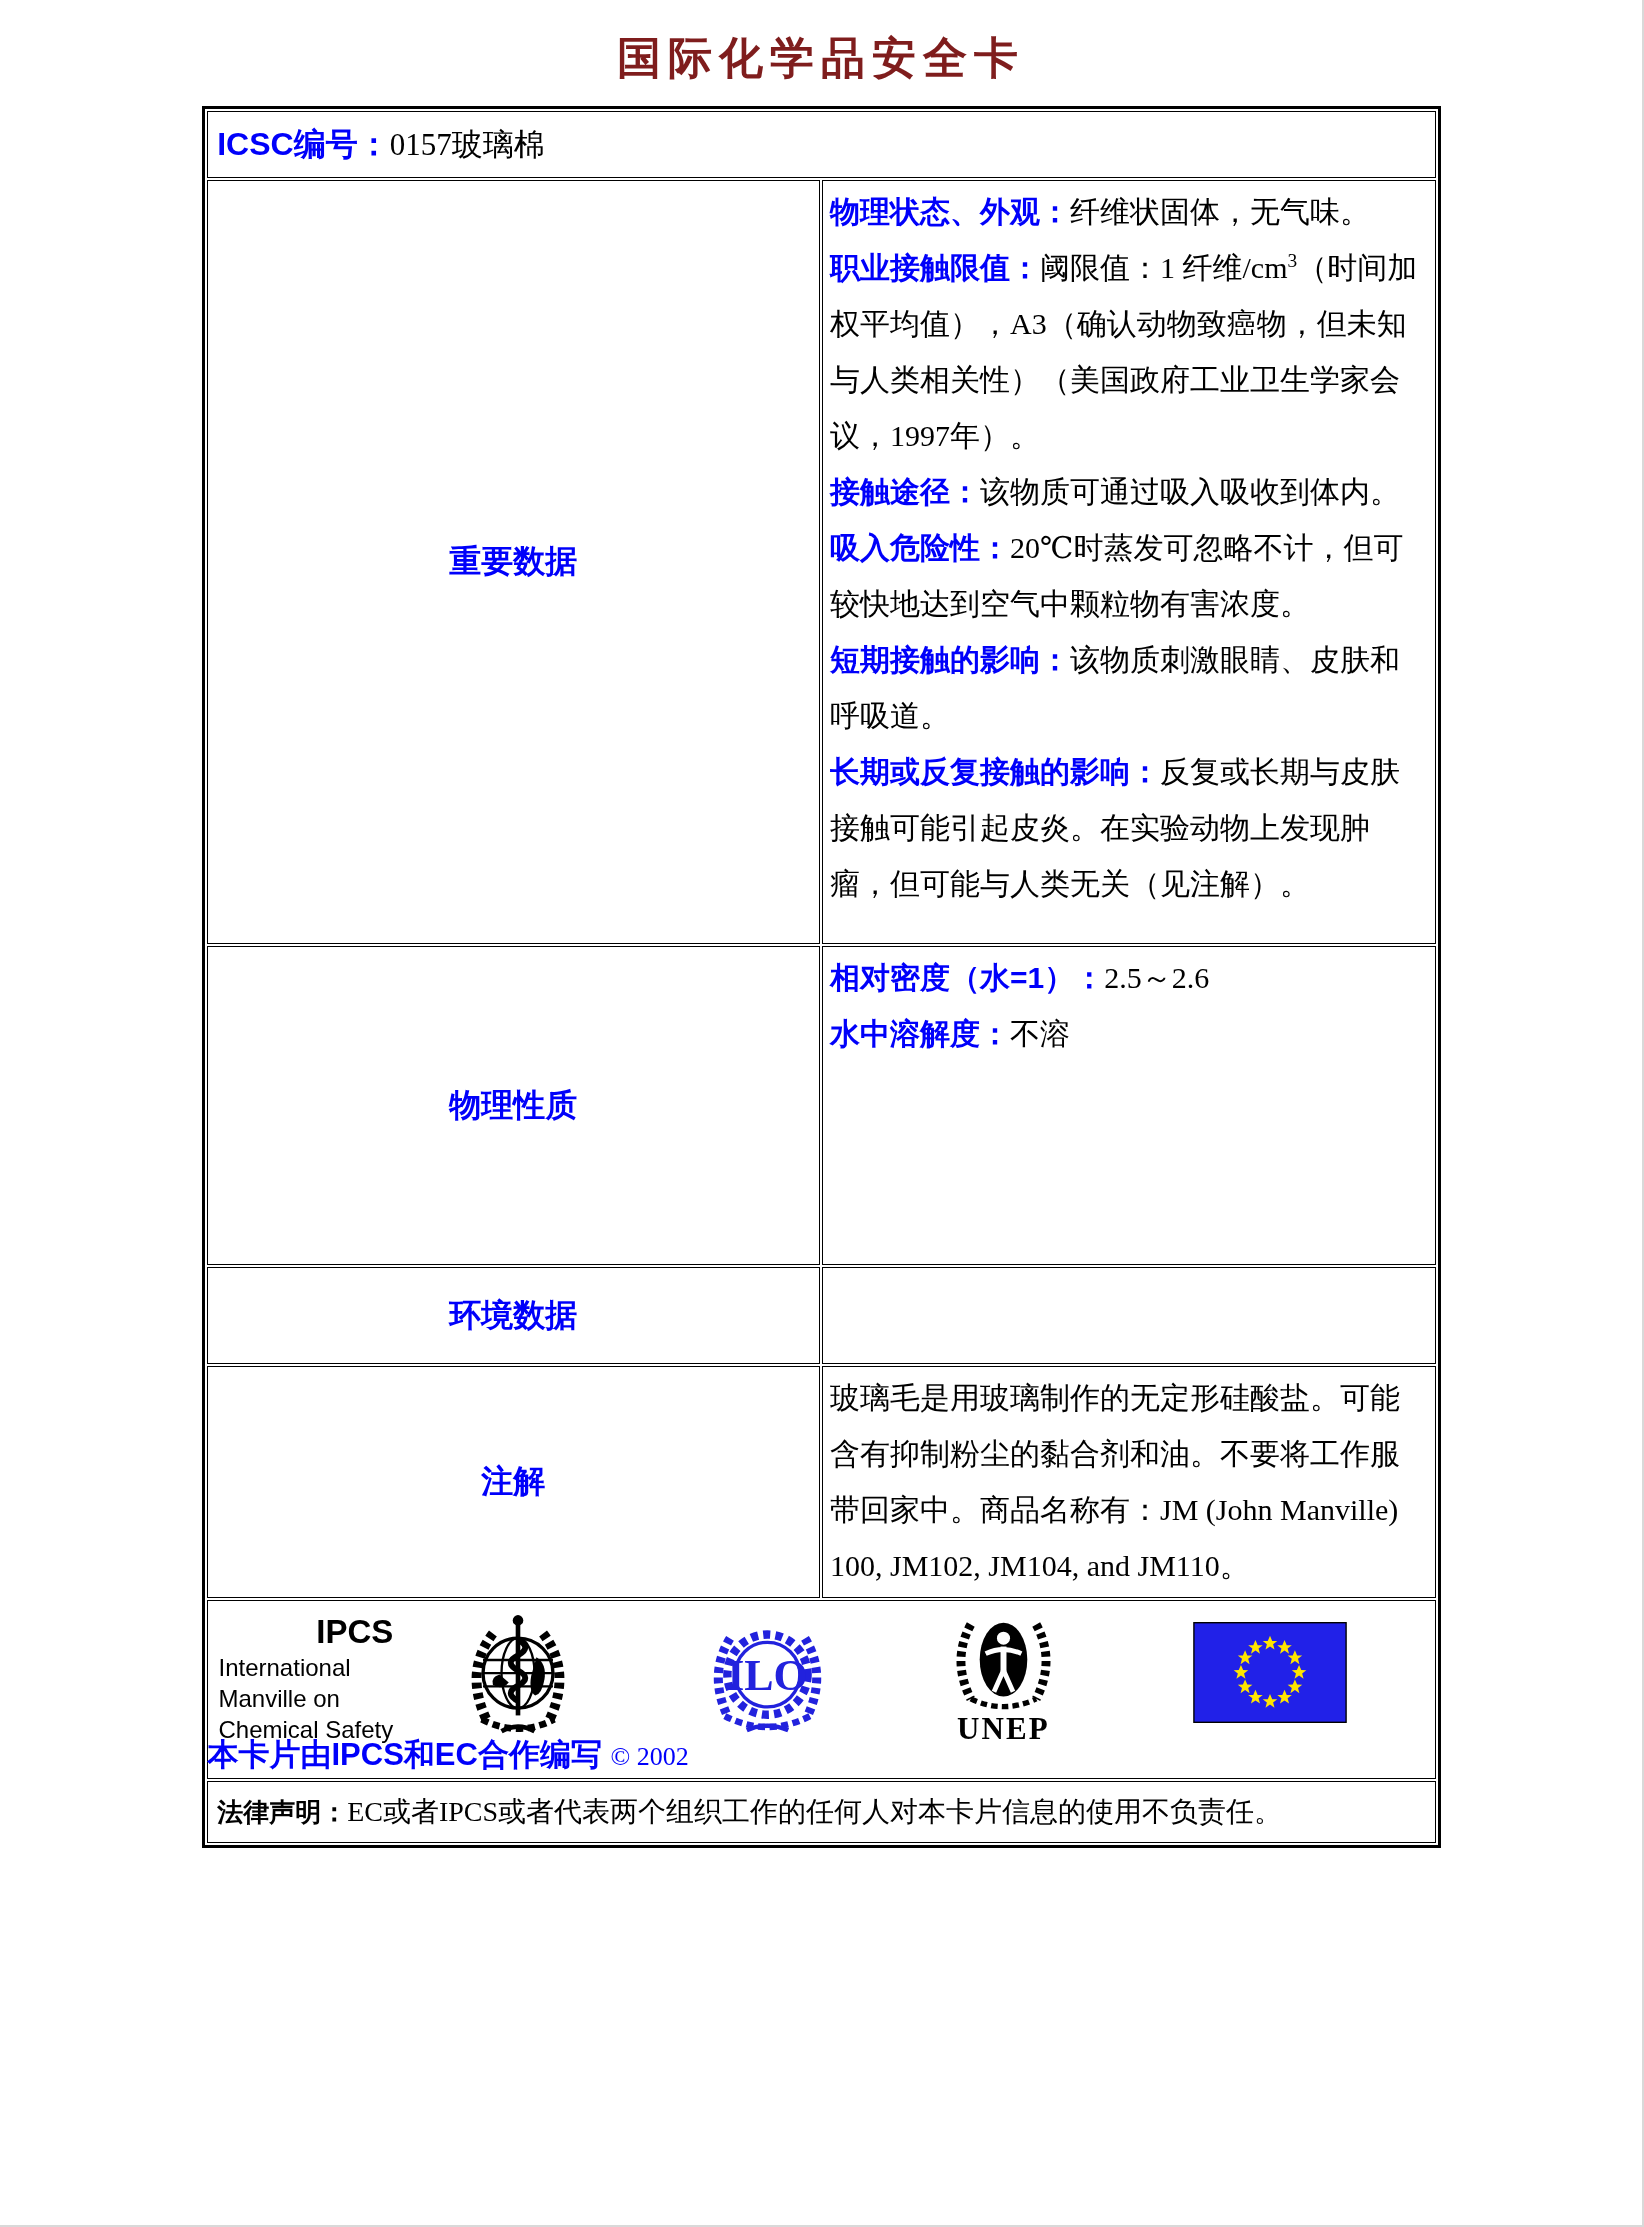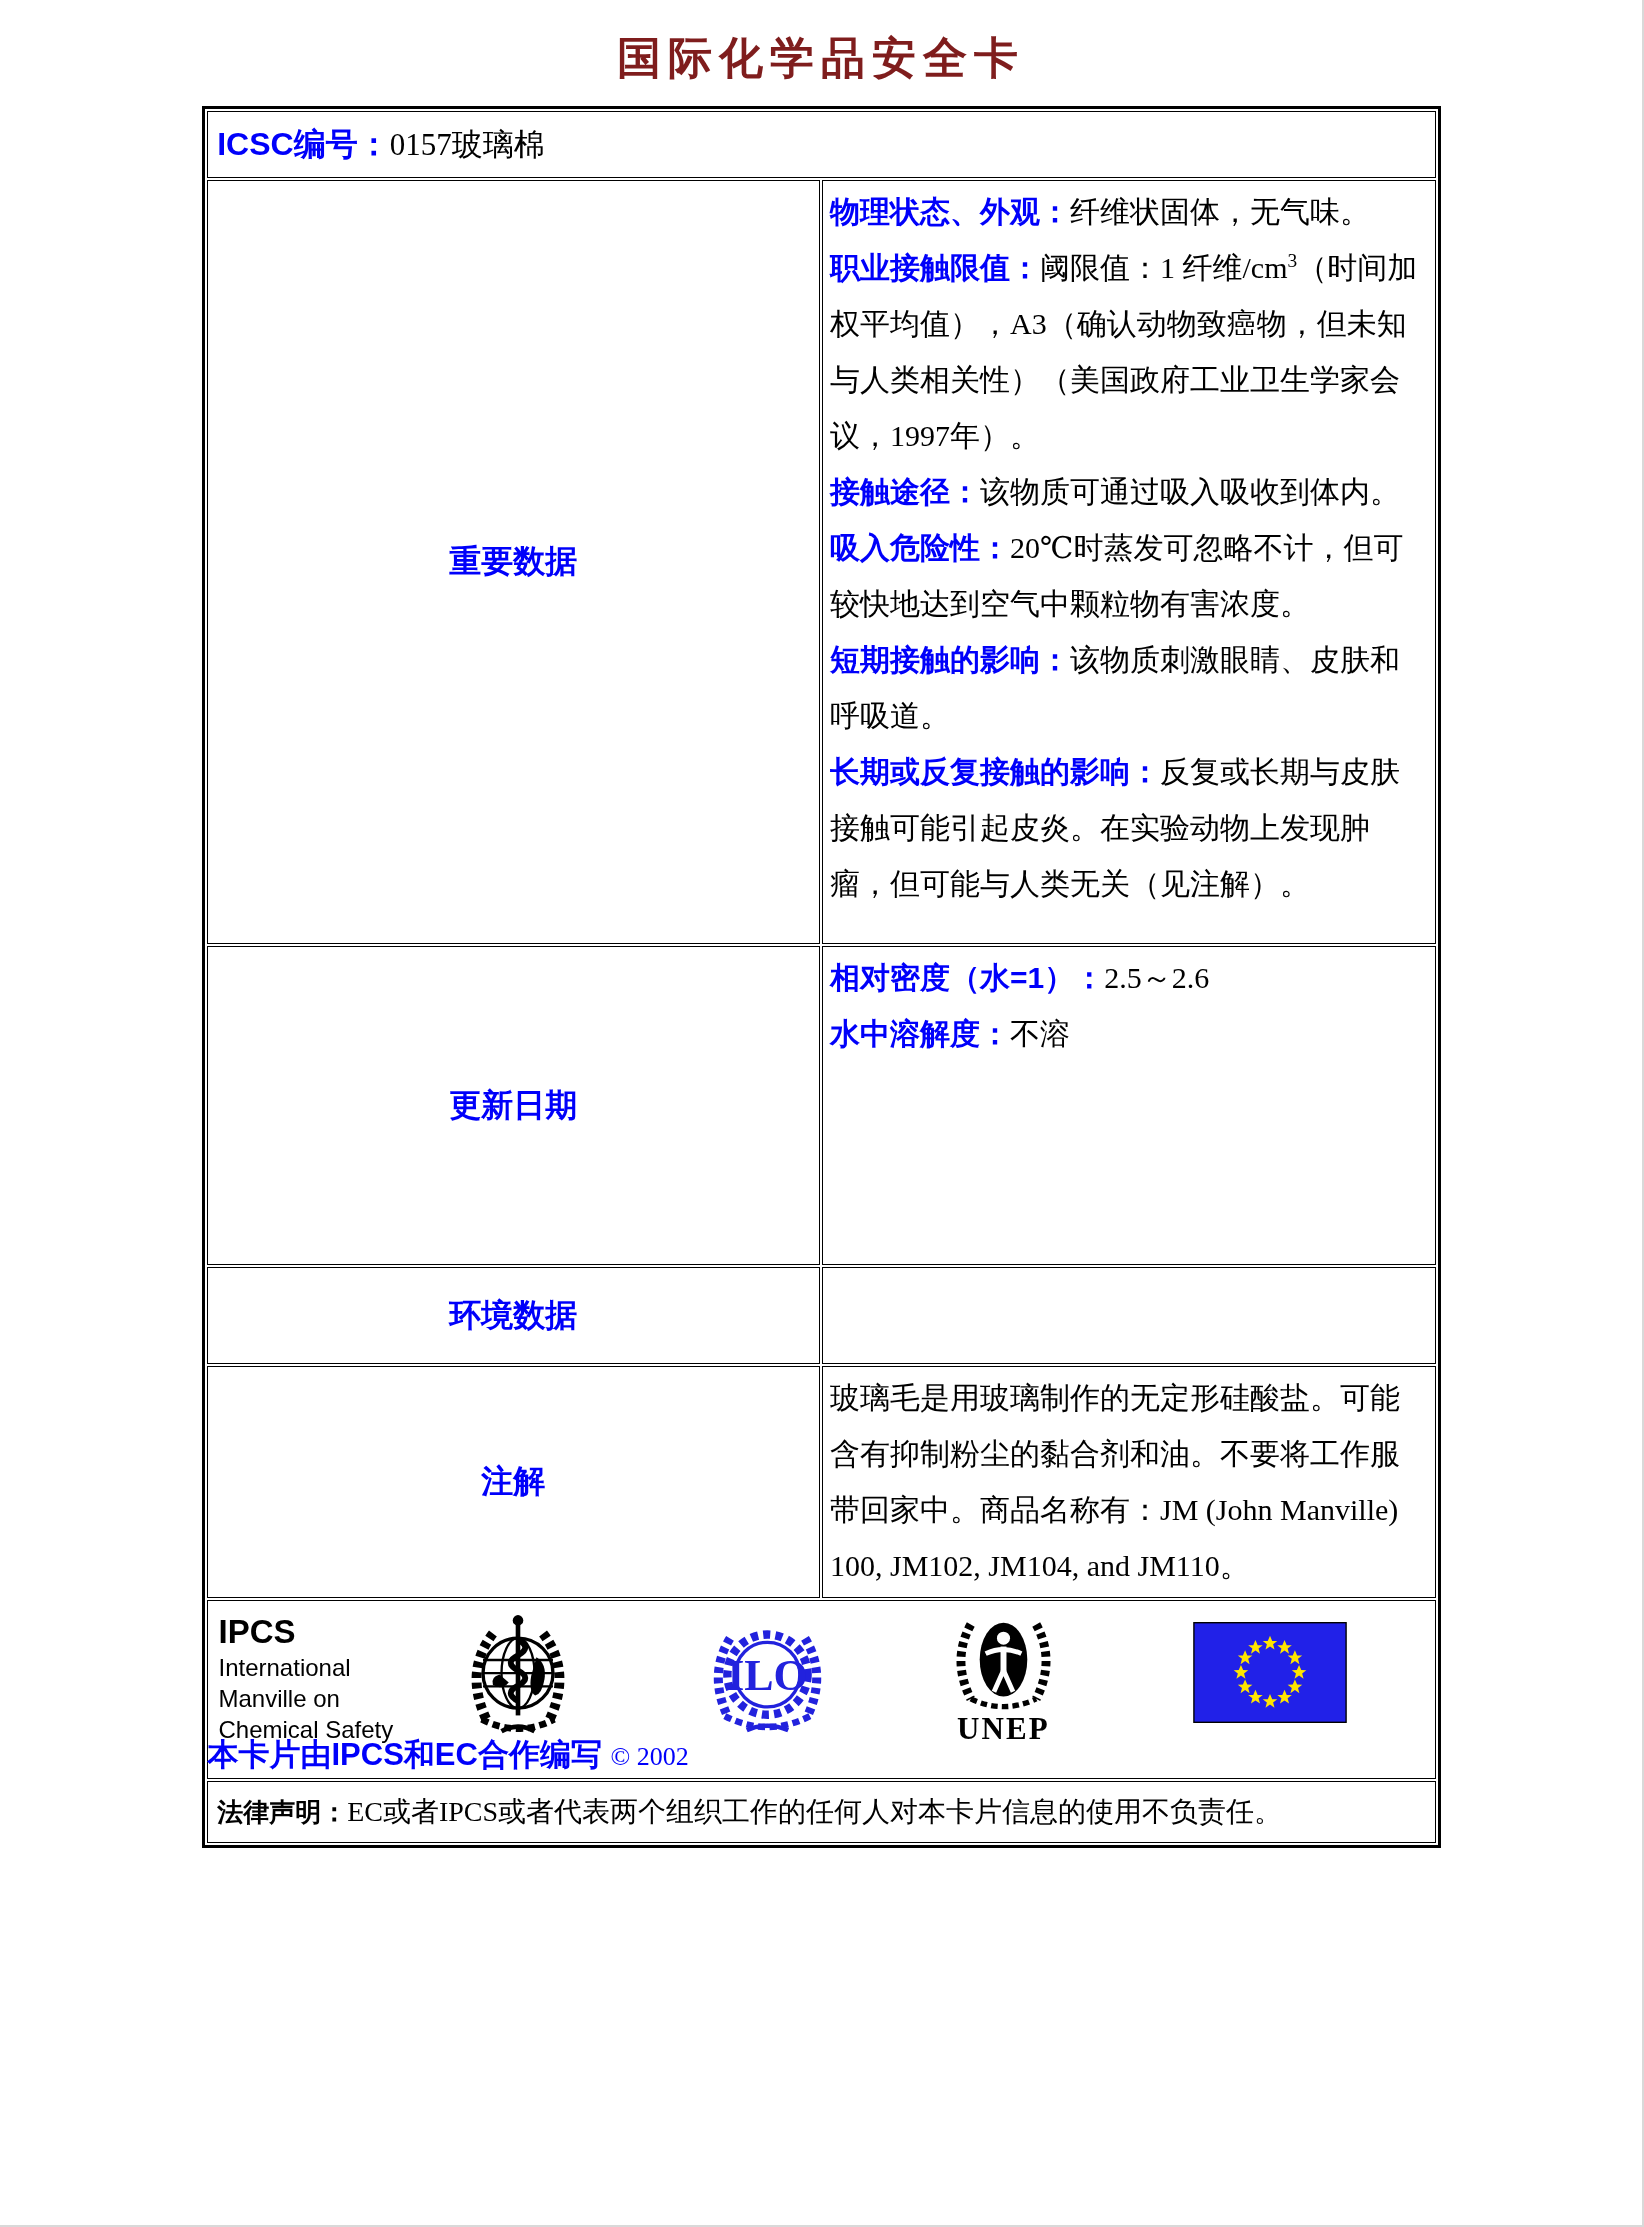--- a/index.html
+++ b/index.html
@@ -67,21 +67,21 @@
   .r-notes     { height:221px; }
   .r-add       { height:64px; vertical-align:middle; }
   .logos-cell  { height:179px; position:relative; padding:0; }
   .legal-cell  { height:62px; vertical-align:middle; padding:0 9.7px; font-size:28px; }
   .legal-cell .fl { color:#000; font-size:26px; }
   .item { margin:0; }
   .ipcs-block {
     position:absolute; left:11px; top:11px;
     font-family:"Liberation Sans","DejaVu Sans",sans-serif;
   }
-  .ipcs-acronym { font-size:33px; font-weight:bold; line-height:40px; }
+  .ipcs-acronym { font-size:33px; font-weight:bold; line-height:40px;text-align:right; }
   .ipcs-line { font-size:24px; line-height:31px; }
   .who-logo  { position:absolute; left:244px; top:7px; }
   .ilo-logo  { position:absolute; left:494px; top:18px; }
   .unep-block{ position:absolute; left:735px; top:8.3px; width:122px; text-align:center; }
   .unep-label{ font-size:31px; font-weight:bold; letter-spacing:2.1px; line-height:31px; margin-top:-4.2px;
                font-family:"Liberation Serif","DejaVu Serif",serif; }
   .eu-flag   { position:absolute; left:985px; top:21px; }
   .credit-line {
     position:absolute; left:0; right:0; bottom:2.8px;
     color:#0000fa;
@@ -130,21 +130,21 @@
         <div class="item">
           <span class="fl">短期接触的影响：</span><span>该物质刺激眼睛、皮肤和呼吸道。</span>
         </div>
         <div class="item">
           <span class="fl">长期或反复接触的影响：</span><span>反复或长期与皮肤接触可能引起皮炎。在实验动物上发现肿瘤，但可能与人类无关（见注解）。</span>
         </div>
       </td>
     </tr>
 
     <tr>
-      <td class="lbl r-physical">更新日期</td>
+      <td class="lbl r-physical">物理性质</td>
       <td class="content r-physical">
         <div class="item">
           <span class="fl">相对密度（水=1）：</span><span>2.5～2.6</span>
         </div>
         <div class="item">
           <span class="fl">水中溶解度：</span><span>不溶</span>
         </div>
       </td>
     </tr>
 

